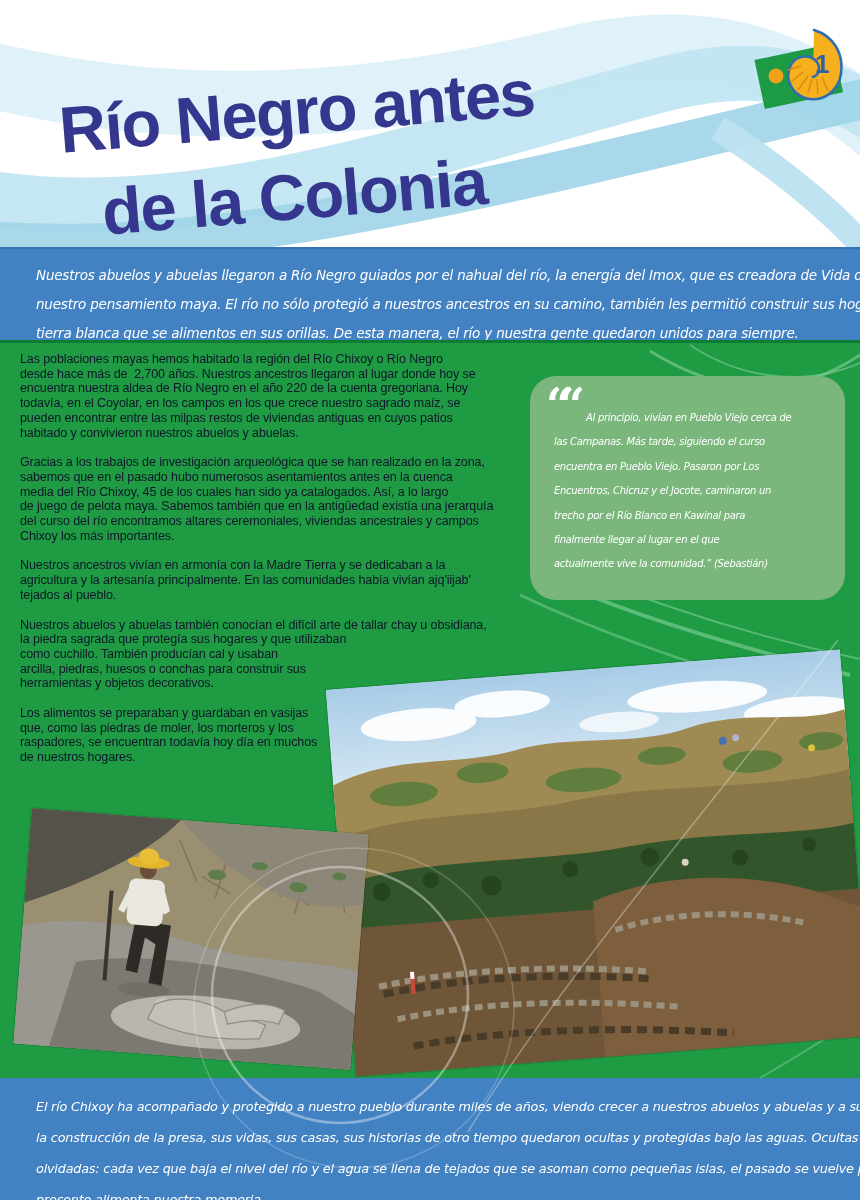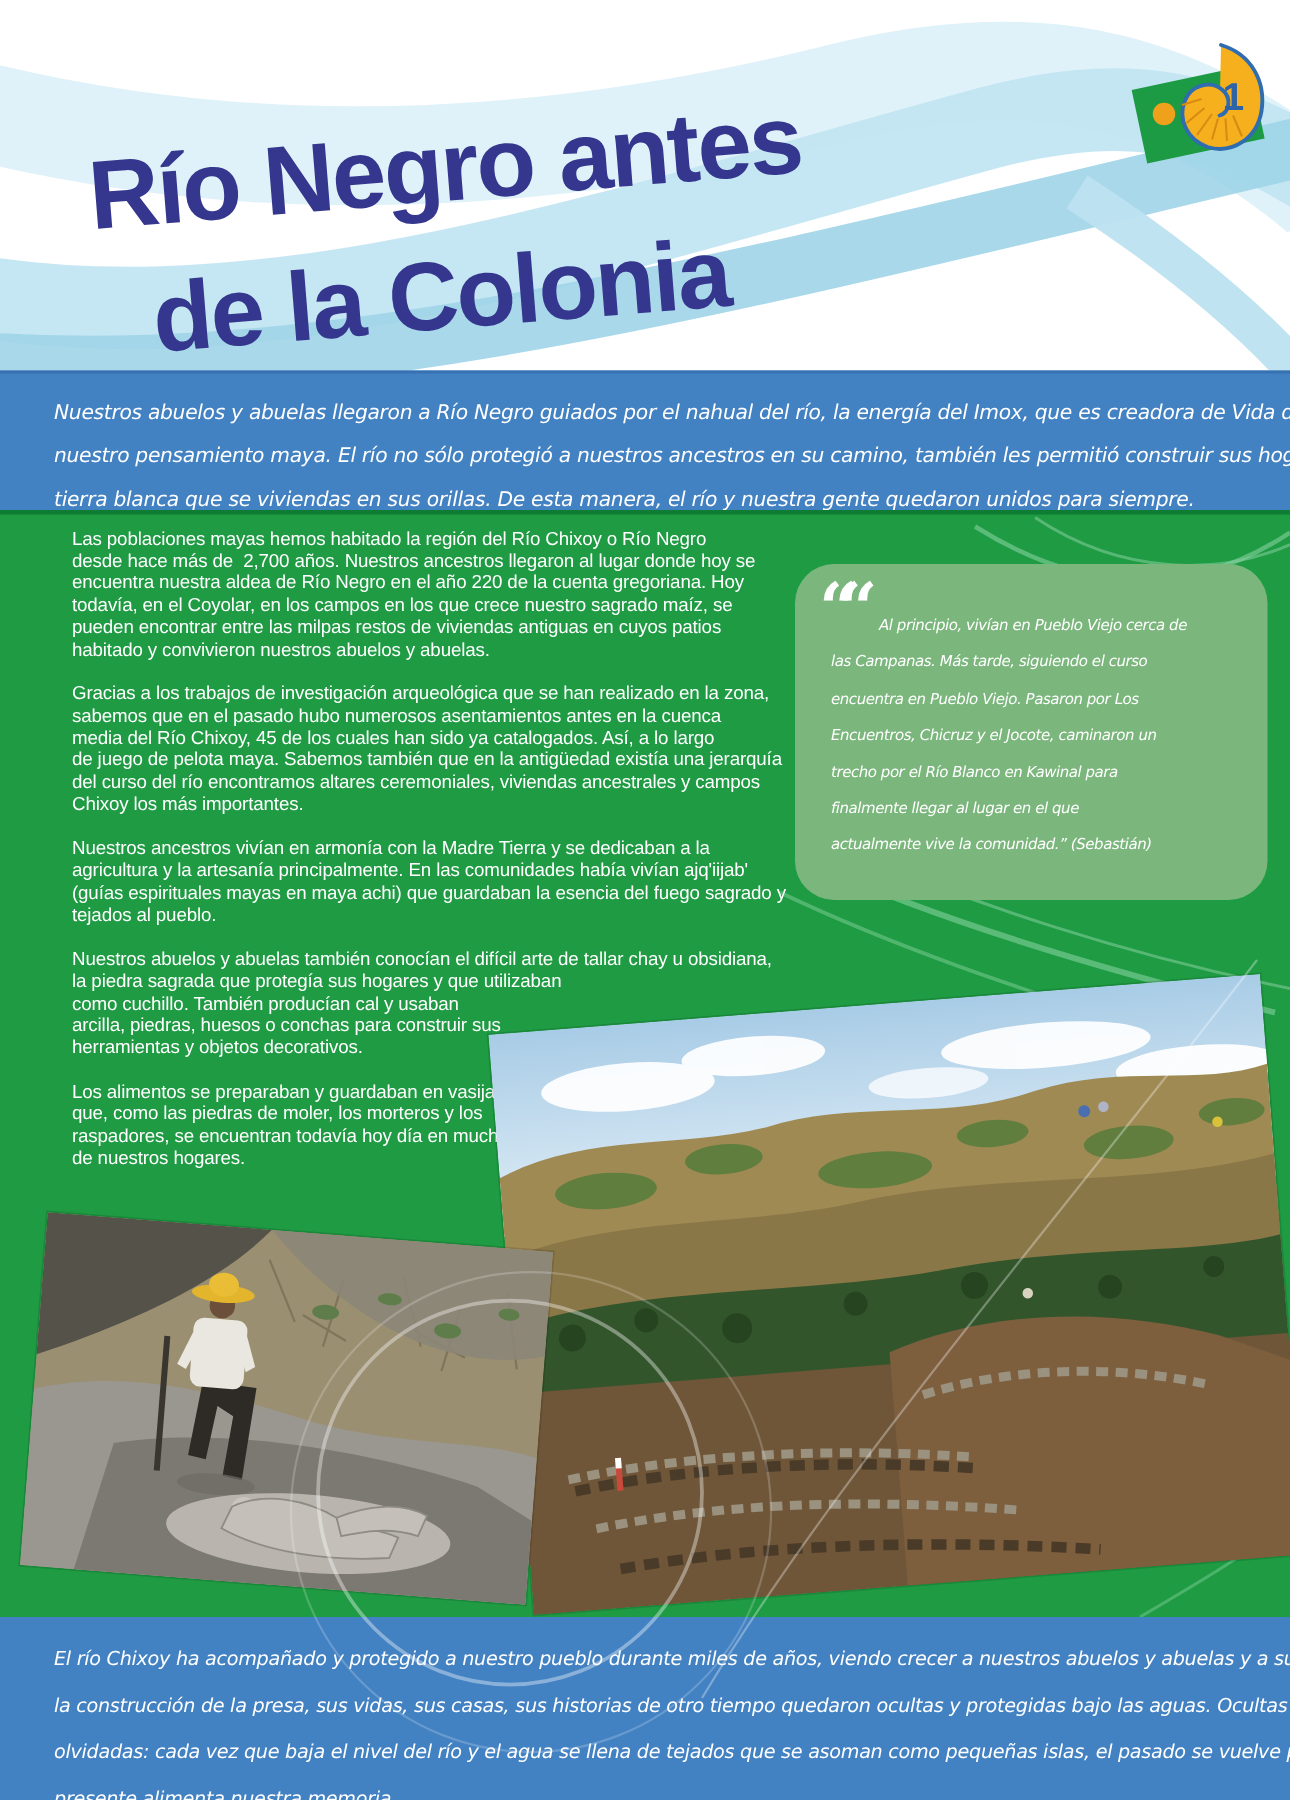--- a/index.html
+++ b/index.html
@@ -20,21 +20,21 @@
   .hand{color:#ffffff;font-family:"DejaVu Sans",sans-serif;font-style:italic;}
   .band-top .hand{padding:12px 0 0 36px;font-size:13.5px;line-height:29px;letter-spacing:-0.2px;}
   .band-bottom .hand{padding:13px 0 0 36px;font-size:12.8px;line-height:31px;letter-spacing:-0.2px;}
   .tline{white-space:pre;}
   
   .main{position:absolute;left:0;top:340px;width:860px;height:738px;background:#1e9b43;
         border-top:3px solid #0c7d33;box-sizing:border-box;}
   .swirls,.frontarcs{position:absolute;pointer-events:none;}
   .swirls{left:0;top:0;width:860px;height:738px;}
   .frontarcs{left:0;top:340px;width:860px;height:860px;z-index:6;}
-  .bodycopy{position:absolute;left:48px;top:9px;width:500px;color:#ffffff;
+  .bodycopy{position:absolute;left:20px;top:9px;width:500px;color:#0f172a;
             font-size:12.5px;line-height:14.7px;letter-spacing:-0.1px;}
   .para{margin:0 0 15px 0;}
   .quote-box{position:absolute;left:530px;top:33px;width:315px;height:224px;background:#7bb77d;
              border-radius:26px;z-index:2;}
   .qmark{position:absolute;left:16px;top:2px;font-size:46px;font-weight:bold;color:#ffffff;
          letter-spacing:-14px;font-family:"DejaVu Serif",serif;}
   .qtext{padding:30px 18px 0 24px;font-size:10px;line-height:24.4px;letter-spacing:-0.3px;}
   .qtext .tline:first-child{padding-left:32px;}
   
   .photo{position:absolute;overflow:hidden;box-shadow:0 0 0 1px rgba(0,0,0,0.12);}
@@ -75,21 +75,21 @@
         </g>
         <text x="3" y="7" font-size="26" font-weight="bold" fill="#2e63a8" font-family="Liberation Sans, sans-serif">1</text>
       </g>
     </svg>
   </div>
 
   <div class="band band-top">
     <div class="hand">
         <div class="tline">Nuestros abuelos y abuelas llegaron a Río Negro guiados por el nahual del río, la energía del Imox, que es creadora de Vida desde</div>
         <div class="tline">nuestro pensamiento maya. El río no sólo protegió a nuestros ancestros en su camino, también les permitió construir sus hogares con la</div>
-        <div class="tline">tierra blanca que se viviendas en sus orillas. De esta manera, el río y nuestra gente quedaron unidos para siempre.</div>
+        <div class="tline">tierra blanca que se alimentos en sus orillas. De esta manera, el río y nuestra gente quedaron unidos para siempre.</div>
       </div>
   </div>
 
   <div class="main">
     <svg class="swirls" viewBox="0 0 860 738">
       <g fill="none" stroke="#8ed6a5">
         <path d="M650,8 C730,58 800,52 860,12" stroke-width="3" opacity="0.55"></path>
         <path d="M690,2 C750,42 815,40 860,20" stroke-width="2" opacity="0.5"></path>
         <path d="M540,232 C620,268 720,300 850,332" stroke-width="4" opacity="0.55"></path>
         <path d="M560,222 C650,260 745,292 860,316" stroke-width="2" opacity="0.5"></path>
@@ -214,21 +214,20 @@
           <div class="tline">Gracias a los trabajos de investigación arqueológica que se han realizado en la zona,</div>
           <div class="tline">sabemos que en el pasado hubo numerosos asentamientos antes en la cuenca</div>
           <div class="tline">media del Río Chixoy, 45 de los cuales han sido ya catalogados. Así, a lo largo</div>
           <div class="tline">de juego de pelota maya. Sabemos también que en la antigüedad existía una jerarquía</div>
           <div class="tline">del curso del río encontramos altares ceremoniales, viviendas ancestrales y campos</div>
           <div class="tline">Chixoy los más importantes.</div>
         </div>
       <div class="para">
           <div class="tline">Nuestros ancestros vivían en armonía con la Madre Tierra y se dedicaban a la</div>
           <div class="tline">agricultura y la artesanía principalmente. En las comunidades había vivían ajq'iijab'</div>
-          <div class="tline">(guías espirituales mayas en maya achi) que guardaban la esencia del fuego sagrado y</div>
           <div class="tline">tejados al pueblo.</div>
         </div>
       <div class="para">
           <div class="tline">Nuestros abuelos y abuelas también conocían el difícil arte de tallar chay u obsidiana,</div>
           <div class="tline">la piedra sagrada que protegía sus hogares y que utilizaban</div>
           <div class="tline">como cuchillo. También producían cal y usaban</div>
           <div class="tline">arcilla, piedras, huesos o conchas para construir sus</div>
           <div class="tline">herramientas y objetos decorativos.</div>
         </div>
       <div class="para">

